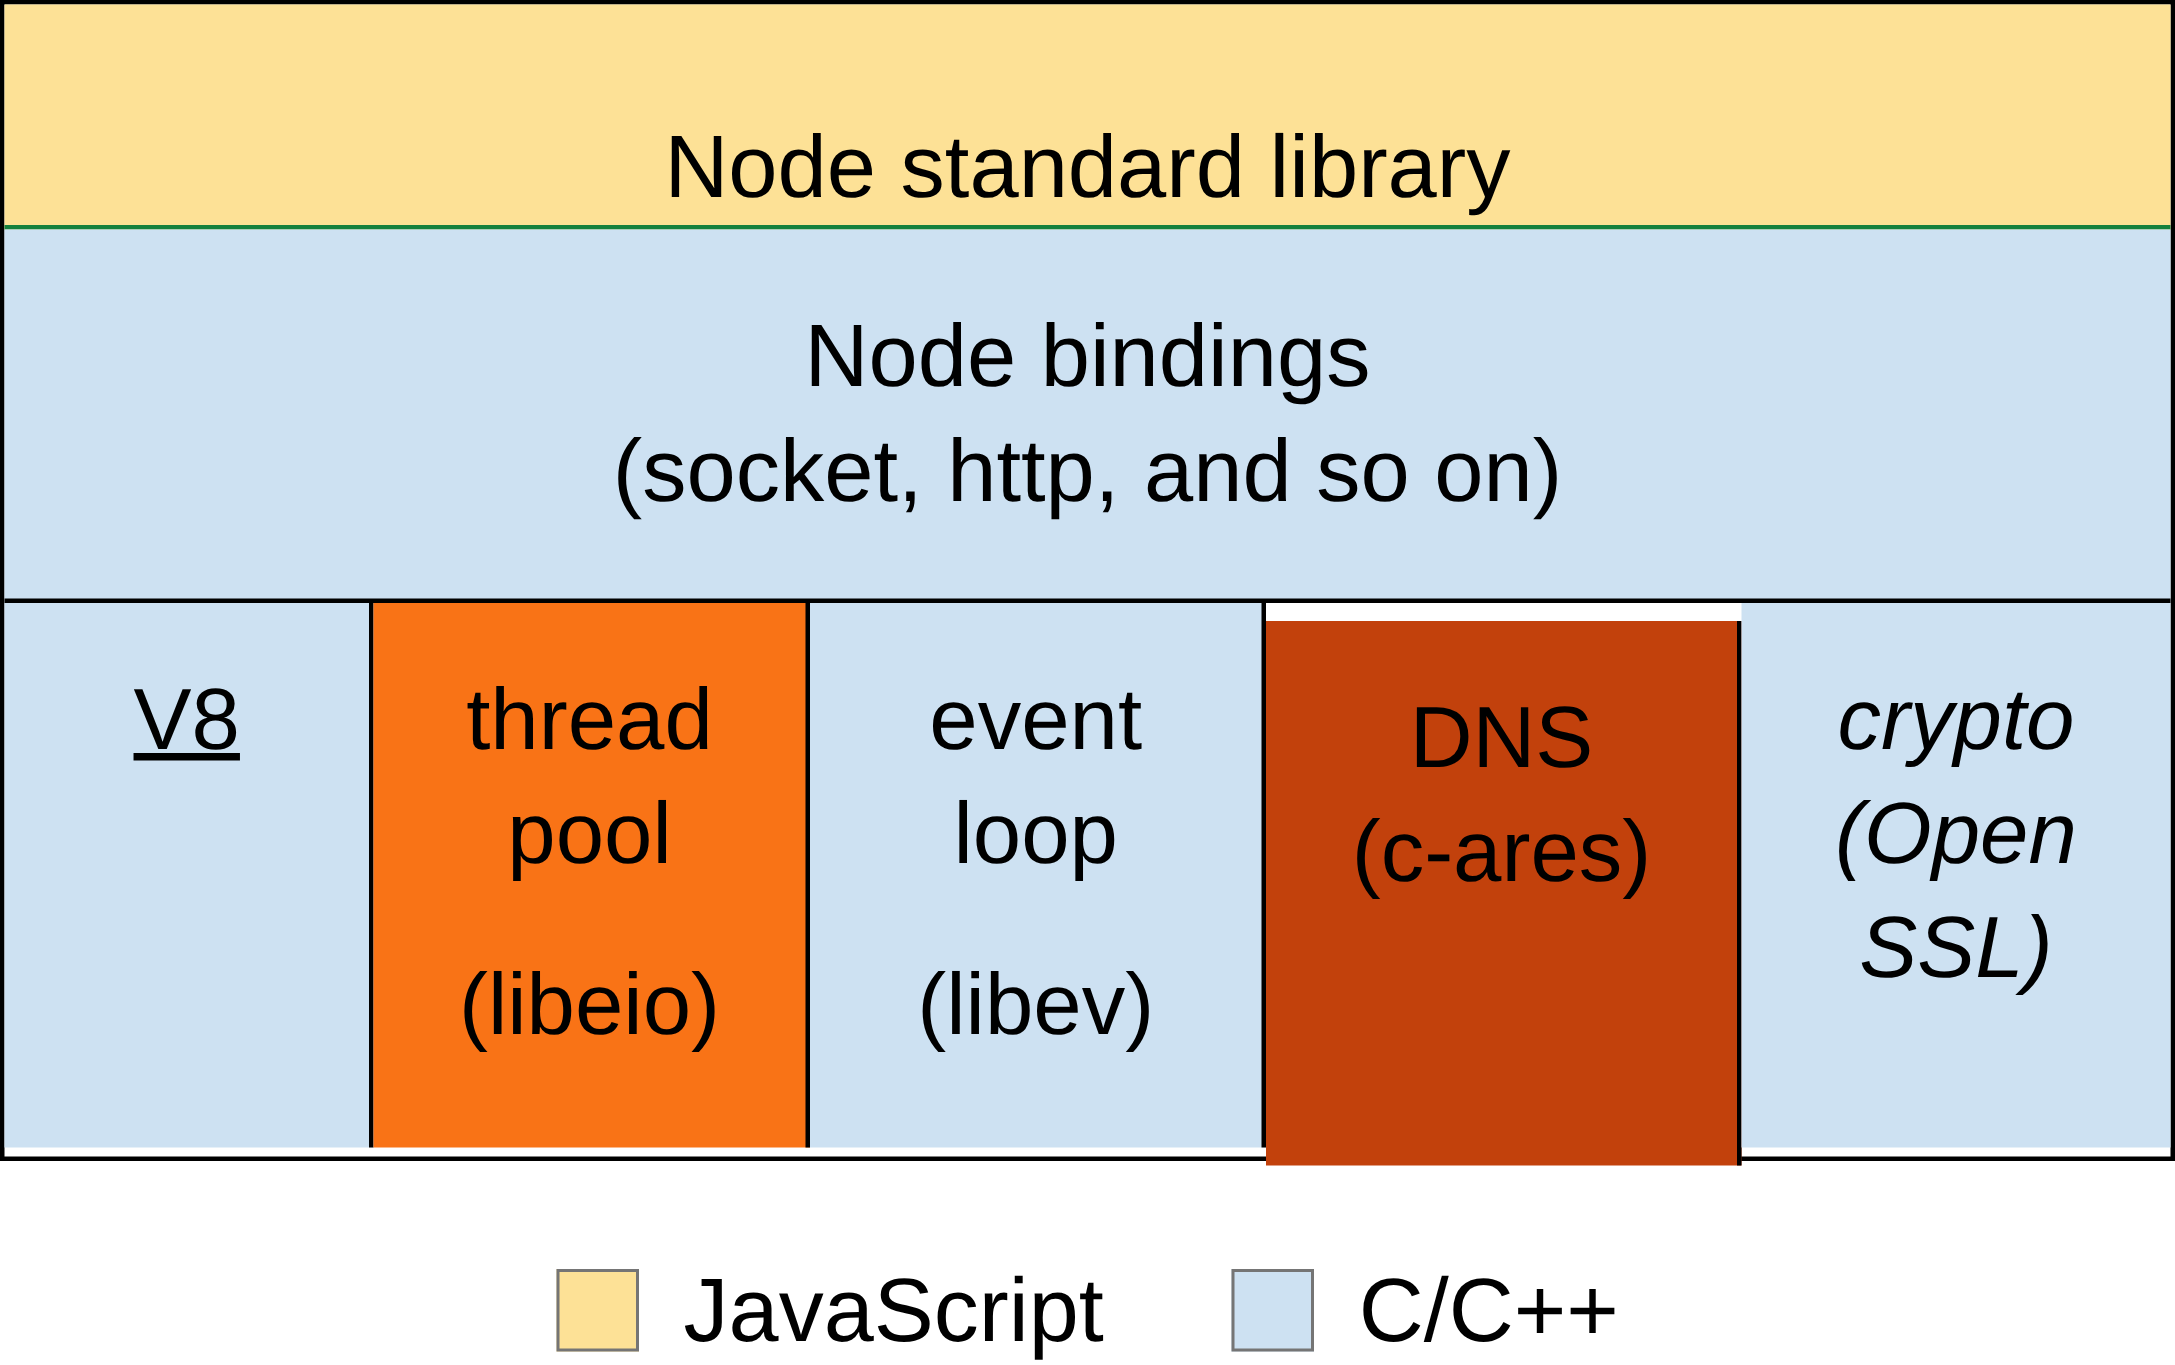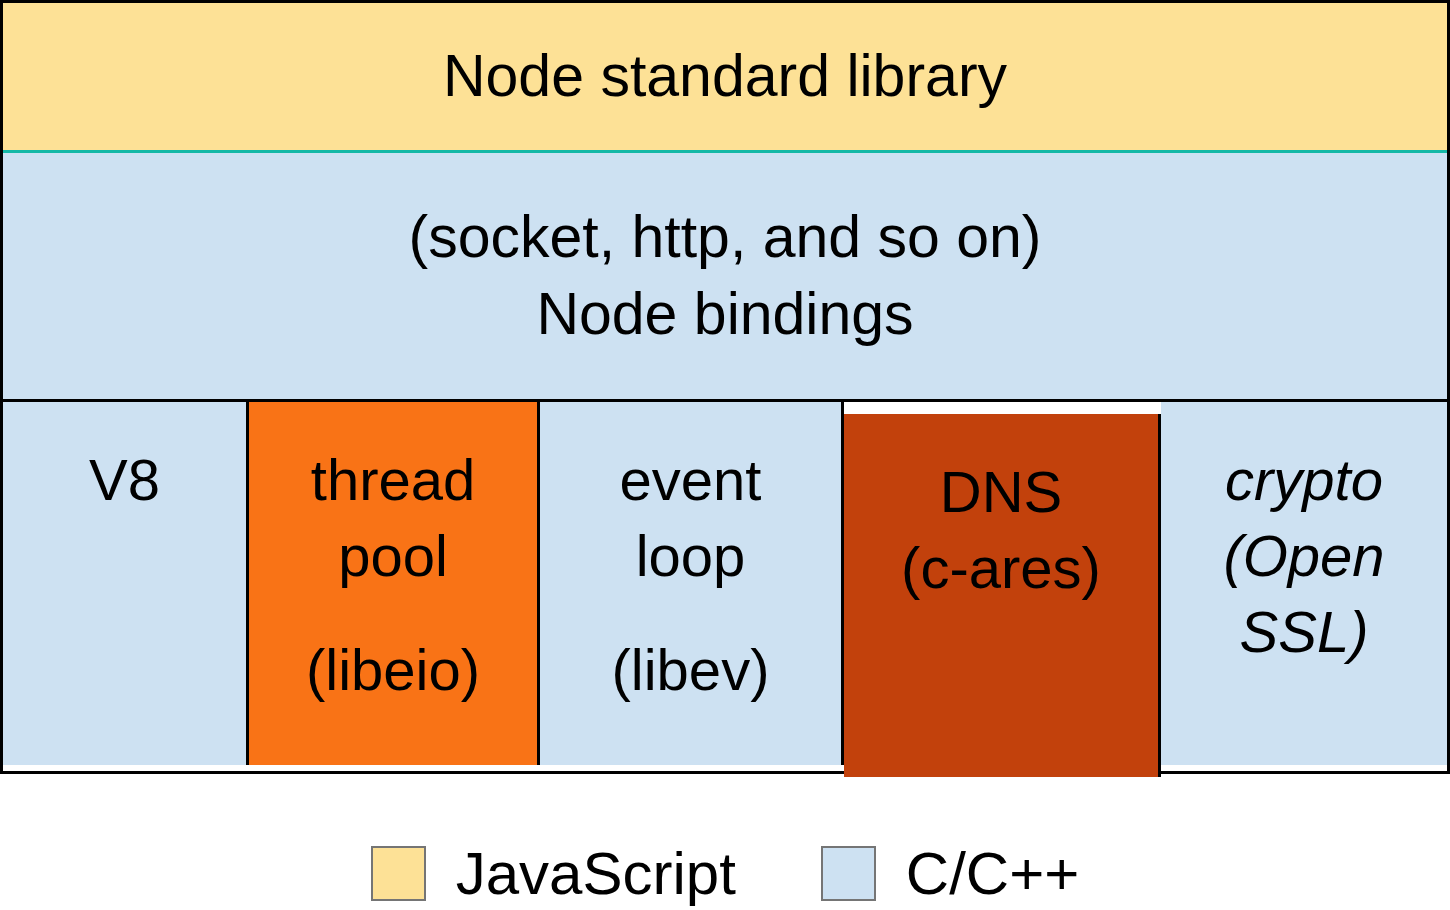--- a/index.html
+++ b/index.html
@@ -19,23 +19,23 @@
   .diagram {
     position: absolute;
     left: 0;
     top: 0;
     width: 1450px;
     height: 774px;
     border: 3px solid #000000;
   }
   .row-js {
     height: 150px;
-    border-bottom: 3px solid #14b8a6;
+    border-bottom: 3px solid #15803d;
     display: flex;
-    align-items: center;
+    align-items: flex-end;
     justify-content: center;
   }
   .row-bindings {
     height: 249px;
     border-bottom: 3px solid #000000;
     display: flex;
     align-items: center;
     justify-content: center;
   }
   .band-label {
@@ -48,21 +48,21 @@
     display: flex;
   }
   .cell {
     height: 100%;
     border-right: 3px solid #000000;
     padding-top: 40px;
     text-align: center;
     font-size: 58px;
     line-height: 76px;
   }
-  .cell.c1 { flex: 0 0 246px; }
+  .cell.c1 { flex: 0 0 246px; text-decoration: underline; }
   .cell.c2 { flex: 0 0 291px; }
   .cell.c3 { flex: 0 0 304px; }
   .cell.c4 { flex: 0 0 317px; }
   .cell.c5 { flex: 1 1 auto; border-right: none; font-style: italic; }
   .cl { min-height: 0; }
   .lib { margin-top: 38px; }
   .legend {
     position: absolute;
     left: 0;
     top: 774px;
@@ -95,22 +95,22 @@
 <div class="canvas">
 
   <div class="diagram">
 
     <div class="row-js" style="background-color: rgb(253, 225, 150);">
       <div class="band-label">Node standard library</div>
     </div>
 
     <div class="row-bindings" style="background-color: rgb(205, 225, 242);">
       <div class="band-label">
+        <div>Node bindings</div>
         <div>(socket, http, and so on)</div>
-        <div>Node bindings</div>
       </div>
     </div>
 
     <div class="row-components">
 
       <div class="cell c1" style="background-color: rgb(205, 225, 242);">
         <div class="cl">V8</div>
         <div class="cl"></div>
         <div class="cl"></div>
         <div class="cl lib"></div>

